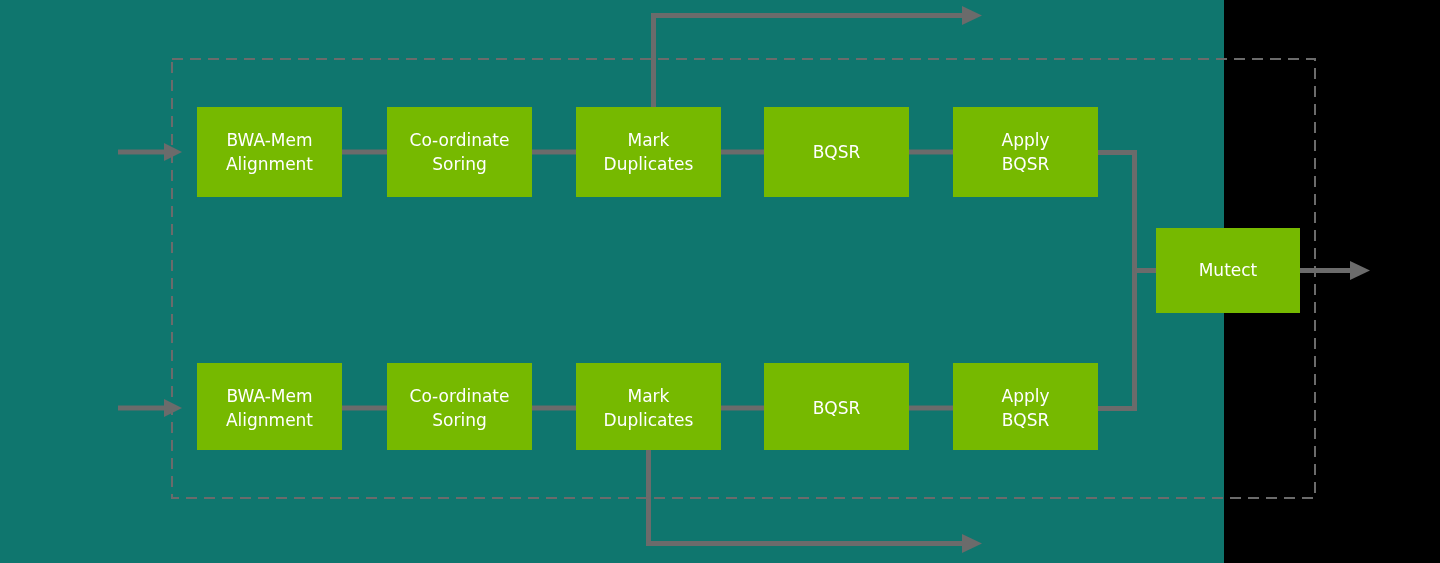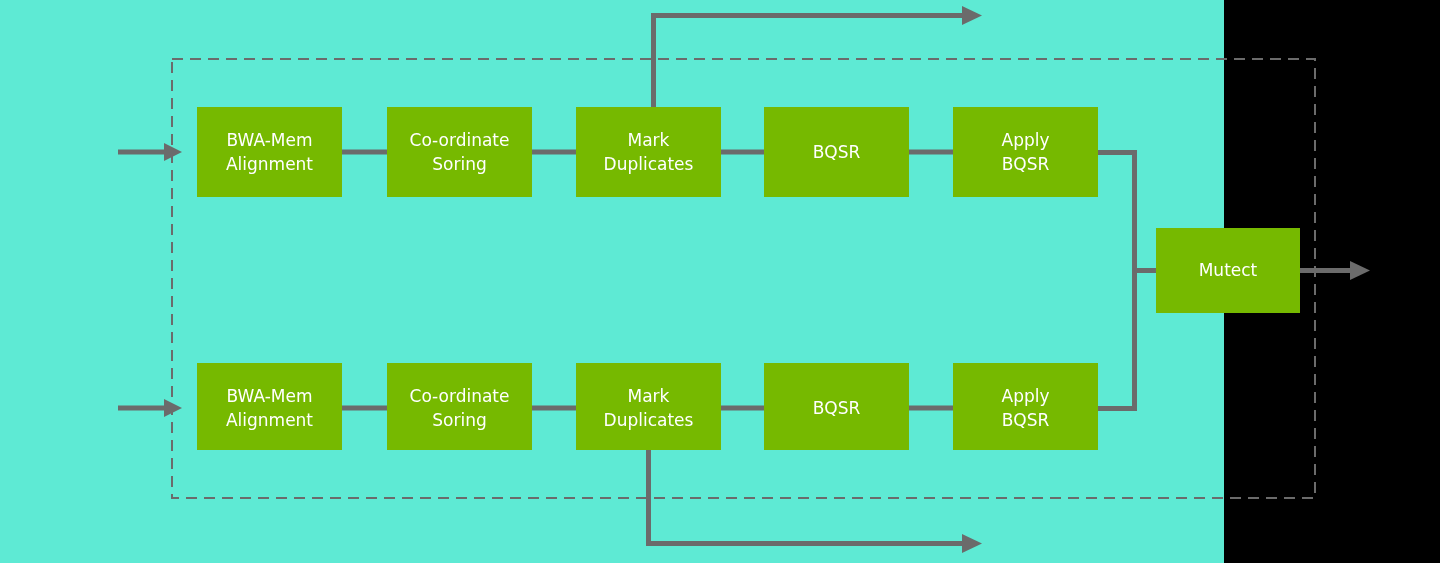--- a/index.html
+++ b/index.html
@@ -10,21 +10,21 @@
   body {
     width: 1440px;
     height: 563px;
     overflow: hidden;
     font-family: "DejaVu Sans", sans-serif;
   }
   #diagram-root {
     position: relative;
     width: 1224px;
     height: 563px;
-    background: #5eead4;
+    background: #0f766e;
   }
   svg#pipeline-svg {
     display: block;
     width: 1440px;
     height: 563px;
   }
   .node-rect {
     fill: #76b900;
   }
   .node-label {

